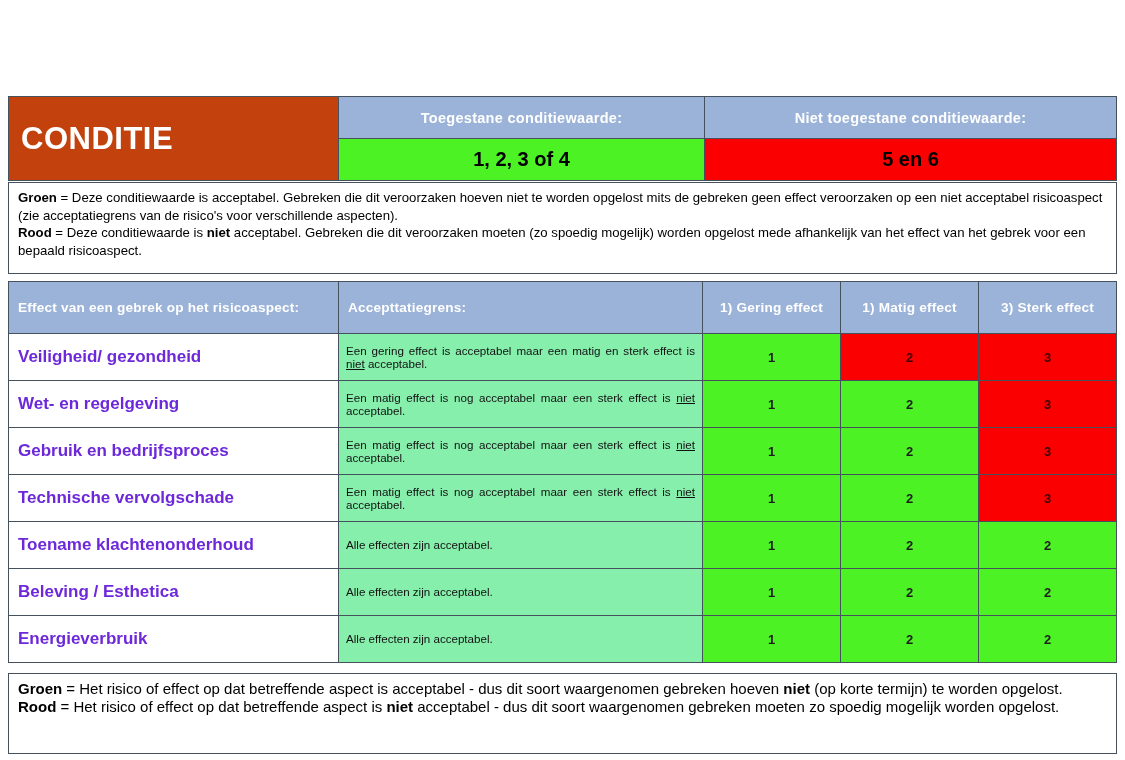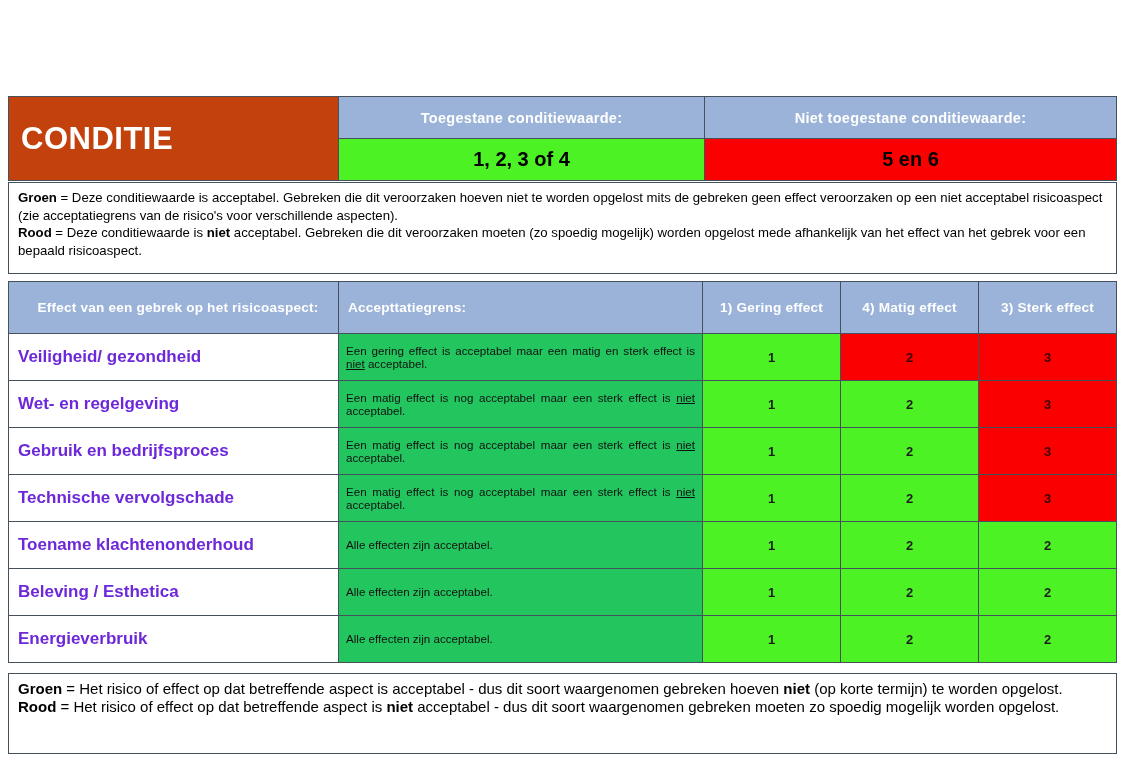--- a/index.html
+++ b/index.html
@@ -120,21 +120,21 @@
   .risk-table thead th {
     background: #9bb3d8;
     color: #ffffff;
     font-size: 13.6px;
     font-weight: bold;
     height: 52px;
     letter-spacing: 0.2px;
   }
   .th-aspect {
     width: 330px;
-    text-align: center;
+    text-align: left;
     padding-left: 9px !important;
     vertical-align: middle;
     line-height: 17px;
     margin-left: 20px;
   }
   .th-grens {
     width: 364px;
     text-align: left;
     padding-left: 9px !important;
     vertical-align: middle;
@@ -148,21 +148,21 @@
   .td-aspect {
     background: #ffffff;
     font-size: 17px;
     font-weight: bold;
     color: #6d28d9;
     padding-left: 9px !important;
     vertical-align: middle;
     height: 47px;
   }
   .td-grens {
-    background: #22c55e;
+    background: #86efac;
     font-size: 11.6px;
     color: #111111;
     padding: 0 7px 0 7px !important;
     vertical-align: middle;
     text-align: justify;
     line-height: 13.5px;
   }
   .td-grens u { text-decoration: underline; }
   .td-eff {
     text-align: center;
@@ -214,21 +214,21 @@
     <b>Groen</b><span> = Deze conditiewaarde is acceptabel. Gebreken die dit veroorzaken hoeven niet te worden opgelost mits de gebreken geen effect veroorzaken op een niet acceptabel risicoaspect (zie acceptatiegrens van de risico's voor verschillende aspecten).</span><br>
     <b>Rood</b><span> = Deze conditiewaarde is </span><b>niet</b><span> acceptabel. Gebreken die dit veroorzaken moeten (zo spoedig mogelijk) worden opgelost mede afhankelijk van het effect van het gebrek voor een bepaald risicoaspect.</span>
   </div>
 
   <table class="risk-table">
     <thead>
       <tr>
         <th class="th-aspect">Effect van een gebrek op het risicoaspect:</th>
         <th class="th-grens">Accepttatiegrens:</th>
         <th class="th-eff">1) Gering effect</th>
-        <th class="th-eff">4) Matig effect</th>
+        <th class="th-eff">1) Matig effect</th>
         <th class="th-eff">3) Sterk effect</th>
       </tr>
     </thead>
     <tbody id="risk-body">
         <tr>
           <td class="td-aspect">Veiligheid/ gezondheid</td>
           <td class="td-grens"><span>Een gering effect is acceptabel maar een matig en sterk effect is </span><u>niet</u><span> acceptabel.</span></td>
           <td class="td-eff cell-green">1</td>
           <td class="td-eff cell-red">2</td>
           <td class="td-eff cell-red">3</td>

